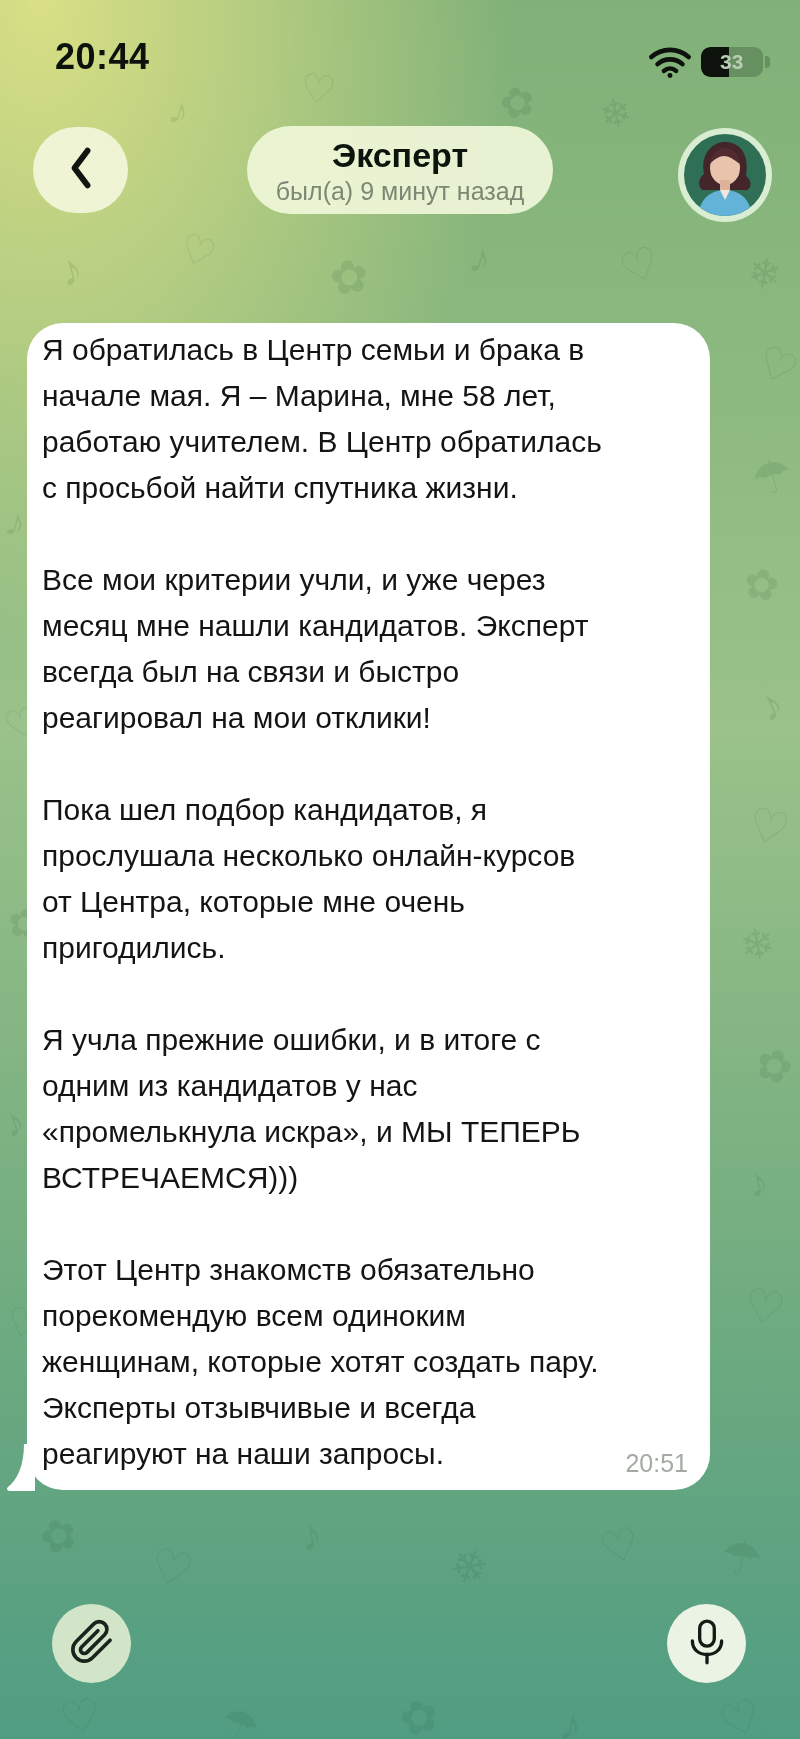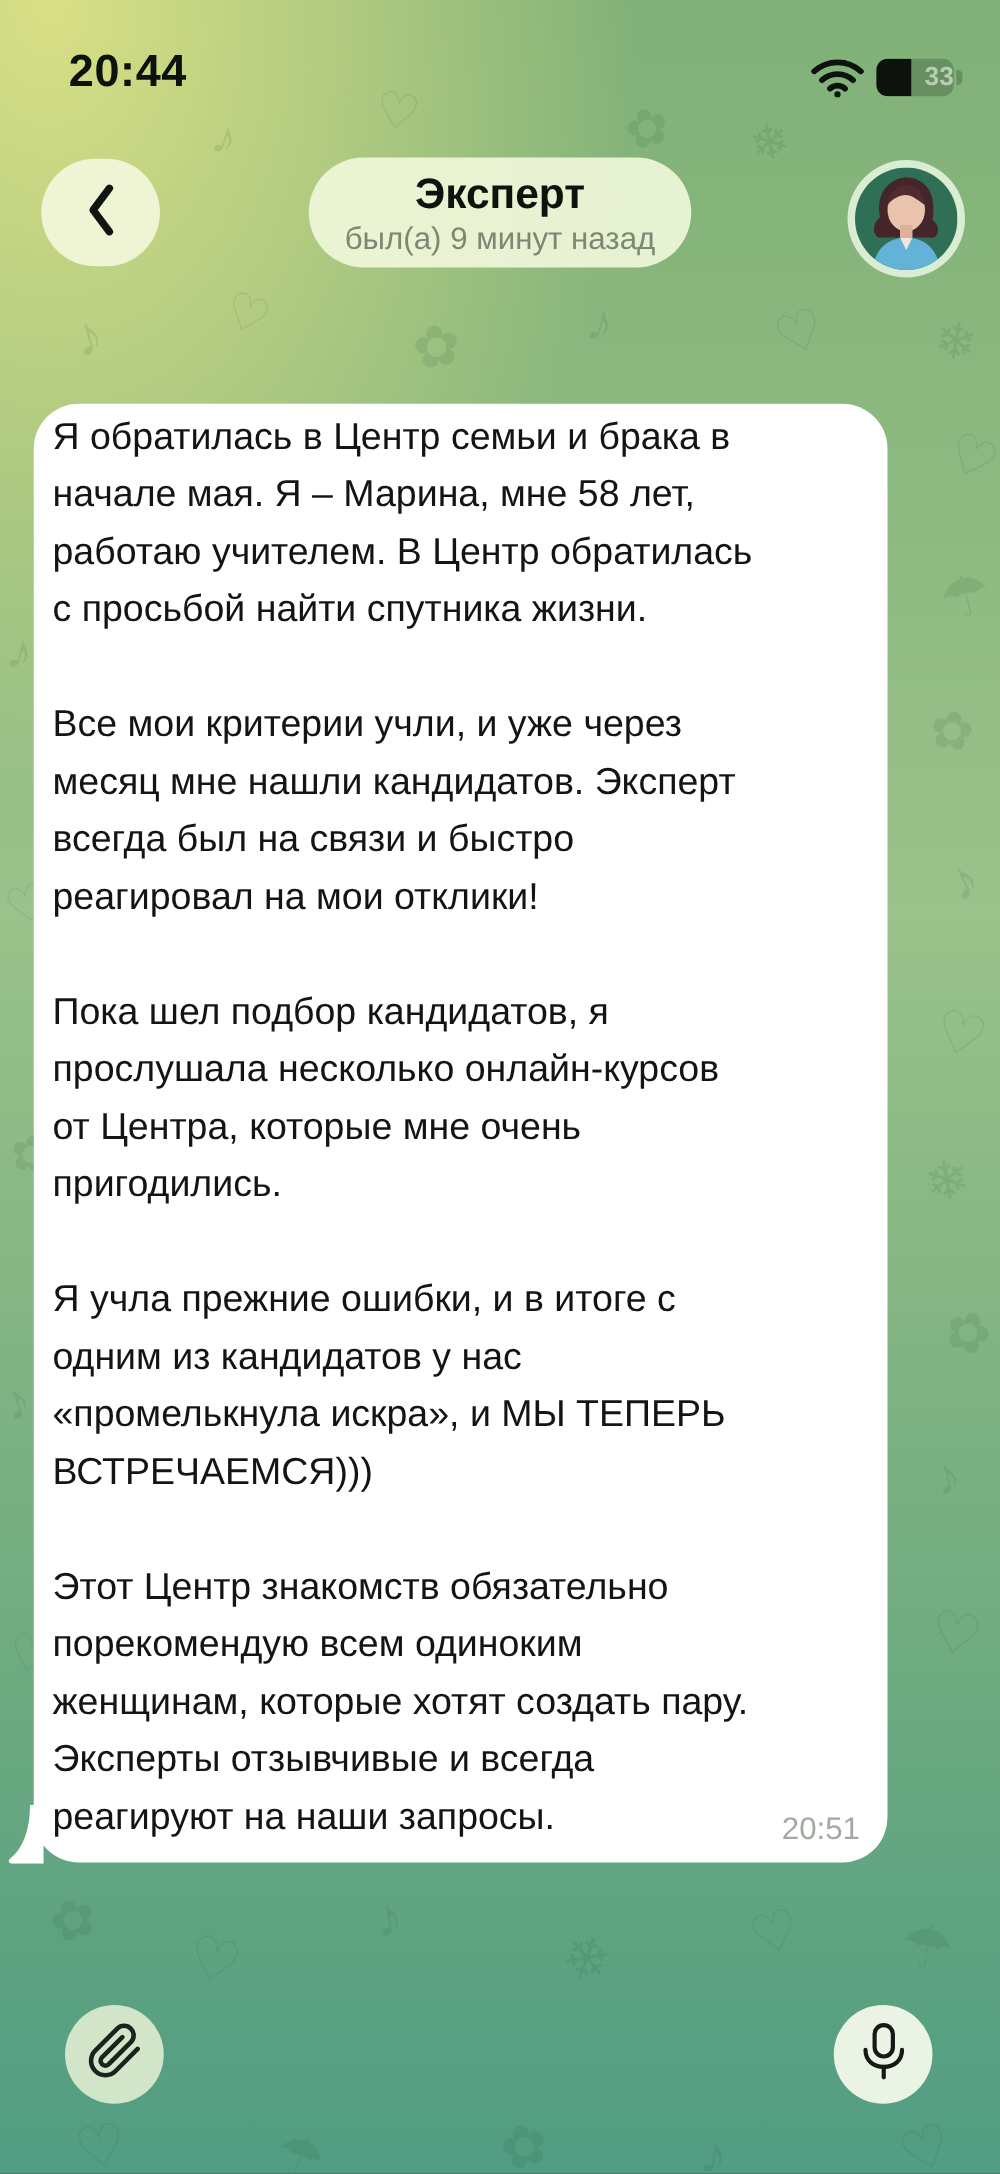--- a/index.html
+++ b/index.html
@@ -13,21 +13,21 @@
   }
   .doodles{position:absolute;inset:0;pointer-events:none;}
   .doodle{position:absolute;color:#2c5e3c;opacity:0.13;user-select:none;}
 
   
   .status-bar{position:absolute;left:0;top:0;width:100%;height:100px;}
   .status-time{position:absolute;left:55px;top:36px;font-size:36px;font-weight:700;color:#0c120c;letter-spacing:0.5px;}
   .wifi{position:absolute;left:648px;top:46px;}
   .battery{position:absolute;left:701px;top:47px;width:62px;height:30px;border-radius:9px;background:rgba(55,80,55,0.35);overflow:hidden;}
   .battery-fill{position:absolute;left:0;top:0;bottom:0;width:45%;background:#0d120d;border-radius:9px 0 0 9px;}
-  .battery-num{position:absolute;left:0;right:0;top:3px;text-align:right;font-size:21px;font-weight:700;color:#b9cdb4;}
+  .battery-num{position:absolute;left:0;right:0;top:3px;text-align:left;font-size:21px;font-weight:700;color:#b9cdb4;padding-left:19px;}
   .battery-nub{position:absolute;left:765px;top:56px;width:5px;height:12px;border-radius:0 4px 4px 0;background:rgba(55,80,55,0.35);}
 
   
   .back-pill{position:absolute;left:33px;top:127px;width:95px;height:86px;border-radius:48px;background:rgba(241,246,216,0.95);display:flex;align-items:center;justify-content:center;cursor:pointer;}
   .title-pill{position:absolute;left:247px;top:126px;width:306px;height:88px;border-radius:44px;background:rgba(239,246,216,0.93);text-align:center;cursor:pointer;}
   .chat-title{margin-top:10px;font-size:34px;font-weight:700;color:#0d140d;}
   .chat-subtitle{margin-top:2px;font-size:25px;color:#7d8874;}
   .avatar{position:absolute;left:678px;top:128px;width:94px;height:94px;border-radius:50%;background:#d8edd2;display:flex;align-items:center;justify-content:center;cursor:pointer;}
   .avatar svg{border-radius:50%;}
 

